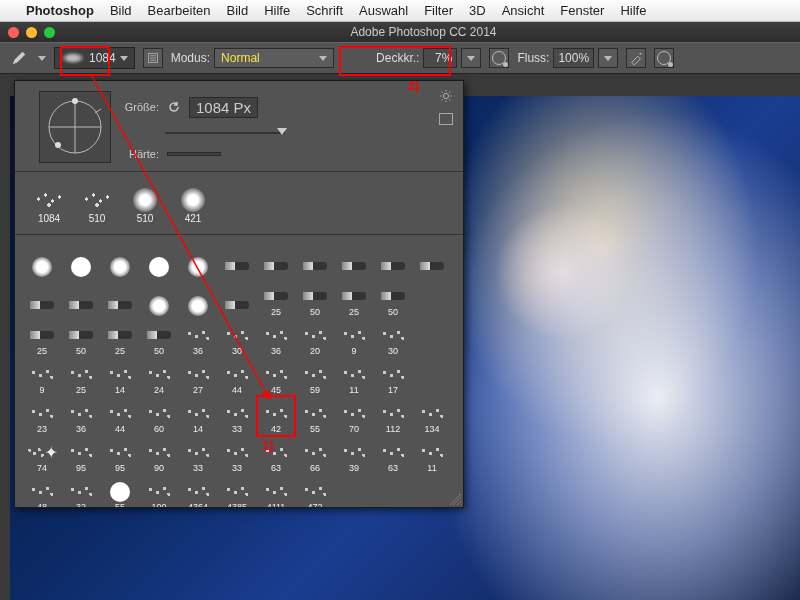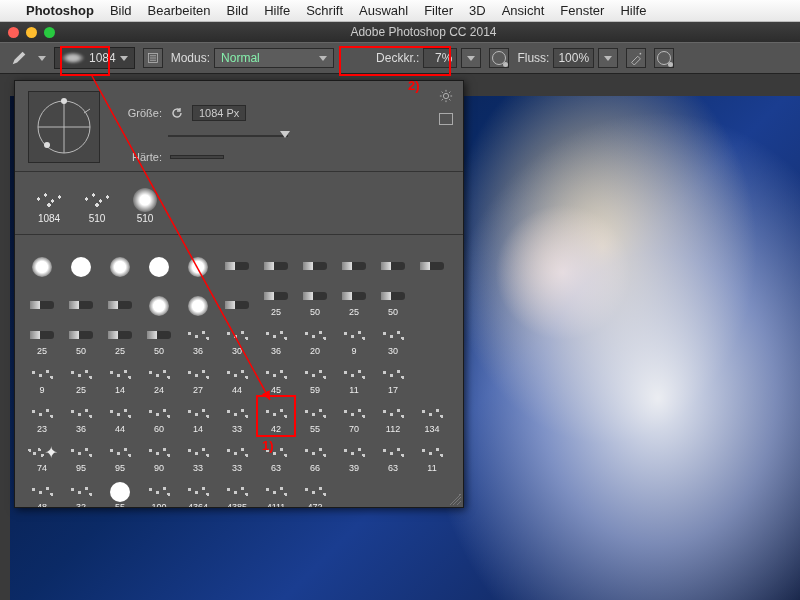--- a/index.html
+++ b/index.html
@@ -18,21 +18,21 @@
   .dot.red{background:#ff5f57;} .dot.yellow{background:#ffbd2e;} .dot.green{background:#28c940;}
   .titlebar .title { flex:1; text-align:center; }
 
   
   .options-bar { height:32px; background:#535353; display:flex; align-items:center; padding:0 8px; gap:8px; color:#ddd; font-size:12px; border-top:1px solid #666; border-bottom:1px solid #222;}
   .tool-ico { width:22px; height:22px; display:flex; align-items:center; justify-content:center;}
   .brush-picker { display:flex; align-items:center; background:#3d3d3d; border:1px solid #222; height:22px; padding:0 6px; gap:4px; position:relative;}
   .brush-stroke{ width:24px; height:12px; background: radial-gradient(ellipse at center,#bbb 30%,transparent 70%); filter: blur(1px);}
   .chev{ width:0;height:0;border-left:4px solid transparent;border-right:4px solid transparent;border-top:5px solid #bbb; }
   .seg { display:flex; align-items:center; gap:4px; }
-  .dropdown{ background:#5c5c5c; border:1px solid #2a2a2a; height:20px; display:flex; align-items:center; padding:0 6px; gap:6px; color:#86efac;}
+  .dropdown{ background:#5c5c5c; border:1px solid #2a2a2a; height:20px; display:flex; align-items:center; padding:0 6px; gap:6px; color:#fde047;}
   .num-input{ background:#4a4a4a; border:1px solid #2a2a2a; height:20px; padding:0 4px; color:#ddd; display:flex; align-items:center; min-width:34px; justify-content:flex-end;}
   .small-btn{ width:20px; height:20px; background:#5a5a5a; border:1px solid #2a2a2a; display:flex; align-items:center; justify-content:center;}
   .icon-circle{ width:14px; height:14px; border-radius:50%; border:1.5px solid #bbb; position:relative;}
   .icon-circle::after{content:"";position:absolute;right:-3px;bottom:-3px;width:5px;height:5px;background:#bbb;border-radius:50%;}
 
   .redbox { position:absolute; border:2px solid #ff0000; pointer-events:none; }
   .redlabel{ position:absolute; color:#ff0000; font-size:13px; font-weight:600;}
 
   
   .canvas-area{ position:absolute; left:0; right:0; top:74px; bottom:0; background:#2b2b2b; }
@@ -40,27 +40,27 @@
   .photo{ position:absolute; left:10px; top:0; right:0; bottom:0;
     background:
       radial-gradient(ellipse 420px 520px at 82% 60%, rgba(255,255,255,0.9) 0%, rgba(210,220,255,0.55) 28%, rgba(30,40,120,0) 55%),
       radial-gradient(circle 90px at 70% 35%, #f5dcc8 0%, rgba(245,220,200,0) 75%),
       radial-gradient(ellipse 220px 280px at 75% 30%, #e8d098 0%, rgba(232,208,152,0) 70%),
       linear-gradient(135deg,#05122f 0%,#0b2a66 40%,#1a3d90 60%,#0c1a3e 100%);
   }
 
   
   .brush-panel{ position:absolute; left:14px; top:80px; width:450px; background:#535353; border:1px solid #1a1a1a; box-shadow:2px 2px 8px rgba(0,0,0,0.6); color:#ccc; font-size:11px; }
-  .bp-top{ display:flex; padding:10px 12px 6px 13px; gap:14px; align-items:flex-end; position:relative;}
+  .bp-top{ display:flex; padding:10px 12px 6px 24px; align-items:center; position:relative;}
   .bp-preview{ width:72px; height:72px; border:1px solid #2a2a2a; background:#474747; position:relative; display:flex; align-items:center; justify-content:center;}
   .bp-preview svg{ width:64px;height:64px;}
   .bp-sliders{ flex:1; display:flex; flex-direction:column; gap:14px; padding-top:2px;}
   .sl-row{ display:flex; align-items:center; gap:8px;}
   .sl-label{ width:48px; text-align:right;}
-  .sl-value{ background:#414141; border:1px solid #2a2a2a; padding:1px 6px; min-width:54px; font-size:11px;}
+  .sl-value{ background:#414141; border:1px solid #2a2a2a; padding:1px 6px; min-width:54px; font-size:15px;}
   .slider-track{ width:120px; height:2px; background:#333; position:relative;}
   .slider-thumb{ position:absolute; top:-4px; width:0;height:0;border-left:5px solid transparent;border-right:5px solid transparent;border-top:7px solid #ccc;}
   .bp-top .icons{ position:absolute; right:10px; top:8px; display:flex; flex-direction:column; gap:10px;}
   .bp-top .icons .gear{ width:14px; height:14px;}
   .bp-top .icons .rect{ width:14px; height:12px; border:1px solid #aaa;}
   .reset-ico{ width:14px;height:14px; display:inline-flex; align-items:center; justify-content:center;}
 
   .bp-divider{ height:1px; background:#333; margin:2px 0;}
 
   .bp-recent{ display:flex; padding:6px 10px; gap:0; flex-wrap:wrap;}
@@ -246,20 +246,24 @@
         <div class="blabel">1084</div>
       </div>
       <div class="bcell">
         <div class="bthumb scatter"></div>
         <div class="blabel">510</div>
       </div>
       <div class="bcell">
         <div class="bthumb roundsoft"></div>
         <div class="blabel">510</div>
       </div>
+      <div class="bcell">
+        <div class="bthumb roundsoft"></div>
+        <div class="blabel">421</div>
+      </div>
     </div>
 
   <div class="bp-divider"></div>
 
   <div class="bp-grid-wrap">
     <div class="bp-grid" id="brush-grid">
         <div class="gcell">
           <div class="gthumb round"></div>
           <div class="glabel"></div>
         </div>

